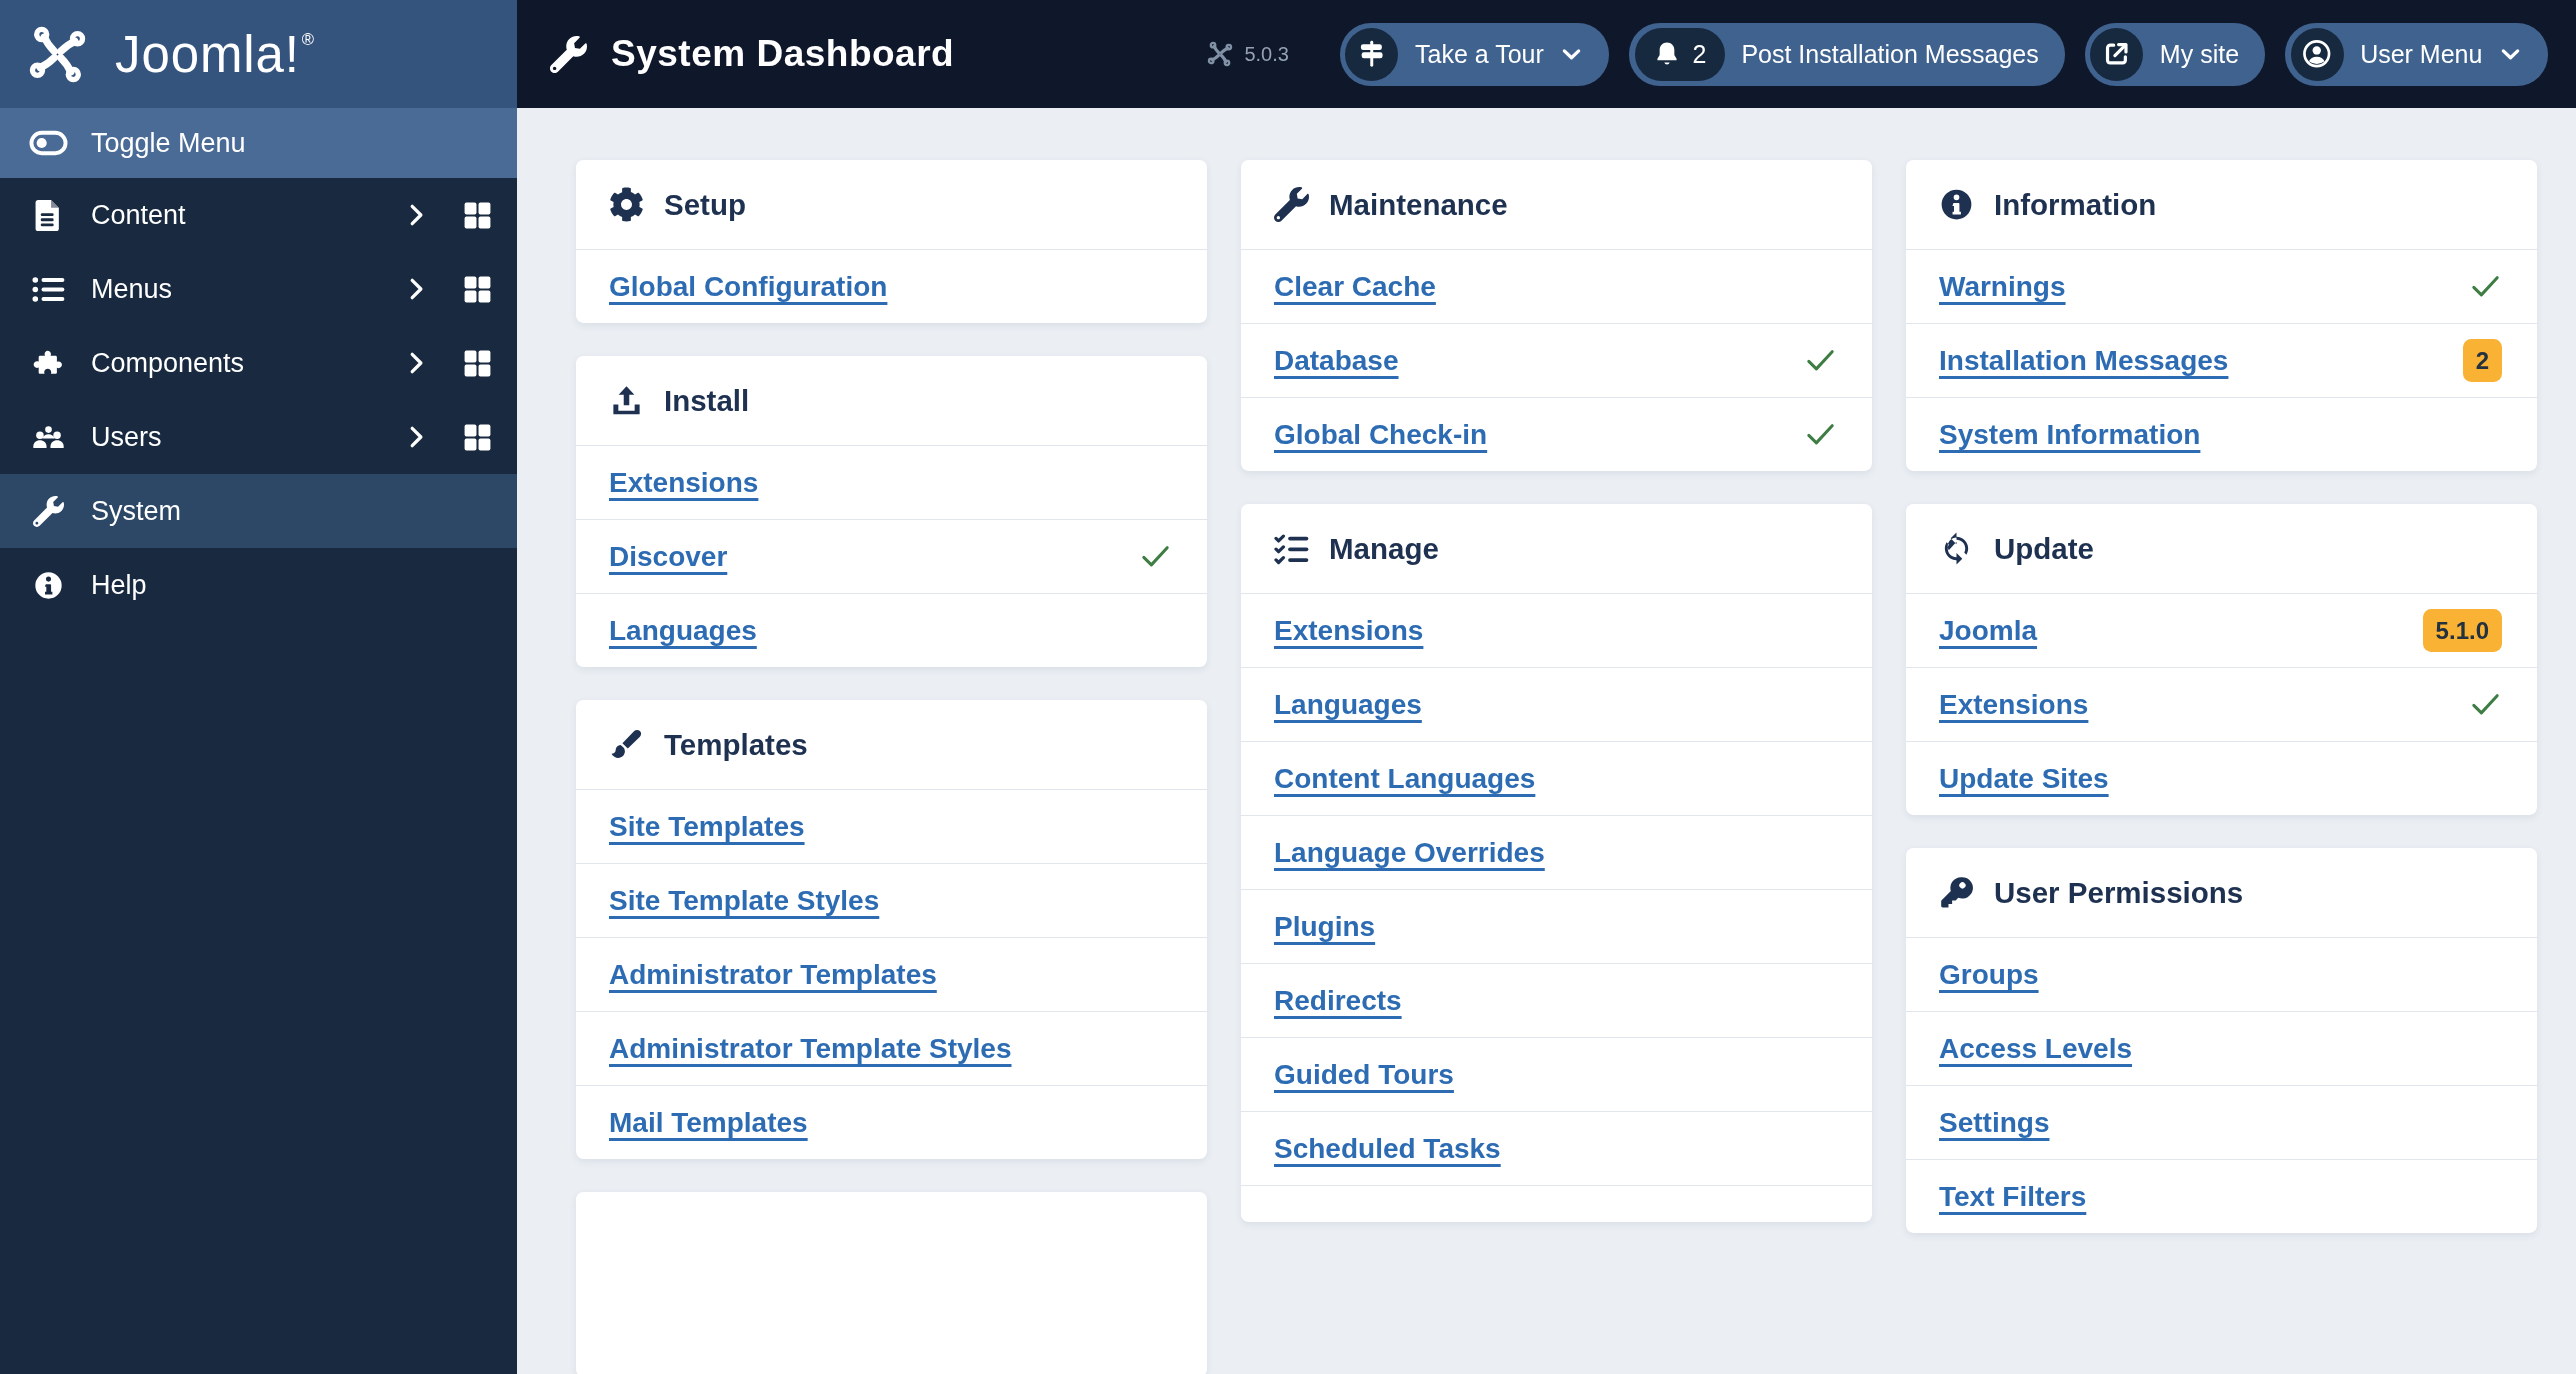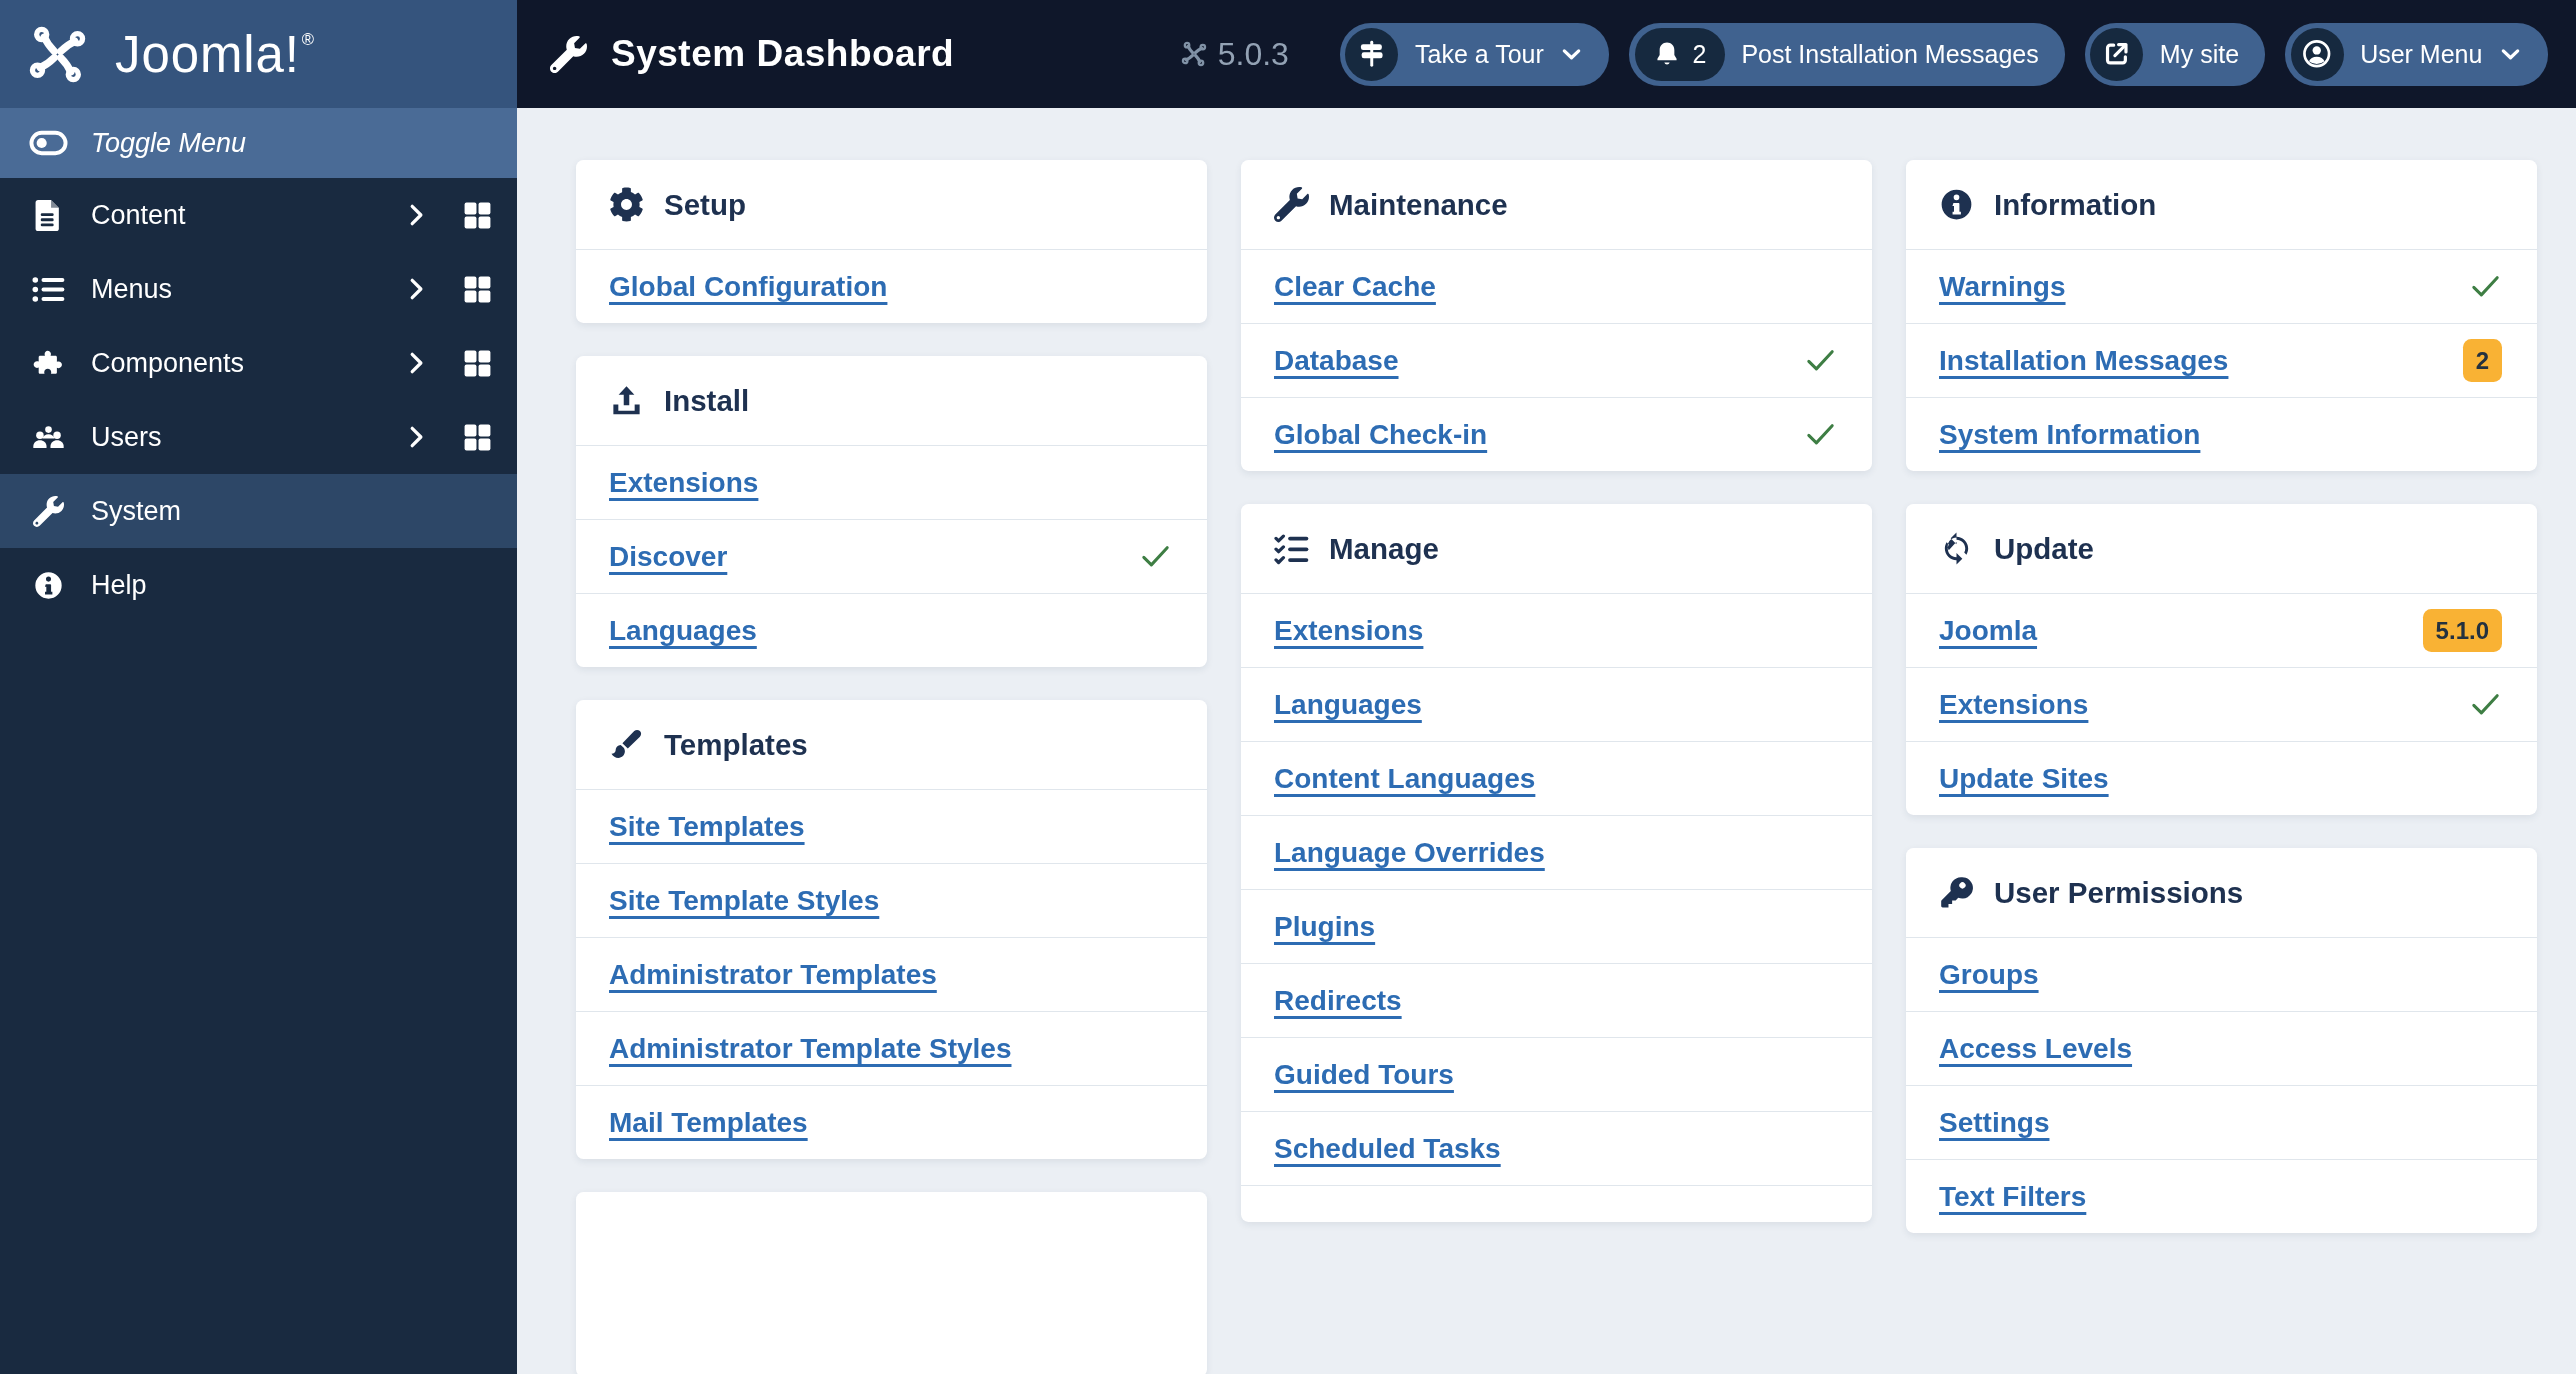--- a/index.html
+++ b/index.html
@@ -21,21 +21,21 @@
     display:flex; align-items:center; gap:28px; padding-left:28px;
     cursor:pointer;
   }
   .logo-symbol { width:59px; height:59px; color:#fff; display:flex; }
   .logo-symbol svg { width:100%; height:100%; }
   .logo-text { color:#fff; font-size:51px; font-weight:400; letter-spacing:0.9px; display:flex; align-items:flex-start; }
   .logo-text sup { font-size:16.6px; margin-top:5.5px; margin-left:1.8px; }
 
   .toggle-item {
     height:70px; background:#4a6b96; display:flex; align-items:center;
-    padding:0 24px 0 28px; cursor:pointer;font-style:italic;
+    padding:0 24px 0 28px; cursor:pointer;
   }
   .side-nav { display:flex; flex-direction:column; }
   .side-item {
     height:74px; display:flex; align-items:center;
     padding:0 24px 0 28px; cursor:pointer; text-decoration:none;
   }
   .side-item.active { background:#2d4767; }
   .s-icon { width:41px; height:35px; color:#fff; display:flex; align-items:center; justify-content:center; flex:none; }
   .s-icon svg { width:33px; height:31px; }
   .toggle-item .s-icon svg { width:39px; height:28px; }
@@ -53,21 +53,21 @@
   }
   .title-wrap { display:flex; align-items:center; gap:24px; }
   .title-icon { width:37px; height:37px; color:#fff; display:flex; }
   .title-icon svg { width:100%; height:100%; }
   .page-title { color:#fff; font-size:37px; font-weight:600; letter-spacing:0.5px; }
 
   .top-right { margin-left:auto; display:flex; align-items:center; gap:20px; }
   .version-wrap { display:flex; align-items:center; gap:11px; color:#93a2b4; margin-right:31px; }
   .version-icon { width:26px; height:26px; display:flex; color:#8192a6; }
   .version-icon svg { width:100%; height:100%; }
-  .version-text { font-size:32px; }
+  .version-text { font-size:20px; }
 
   .pill {
     height:63px; background:#40628f; border:none; border-radius:31px;
     display:flex; align-items:center; padding:0 26px 0 5.5px; gap:16.6px;
     cursor:pointer; color:#fff;
   }
   .pill-circle {
     width:53px; height:53px; border-radius:50%; background:#16293f;
     display:flex; align-items:center; justify-content:center; flex:none;
   }

